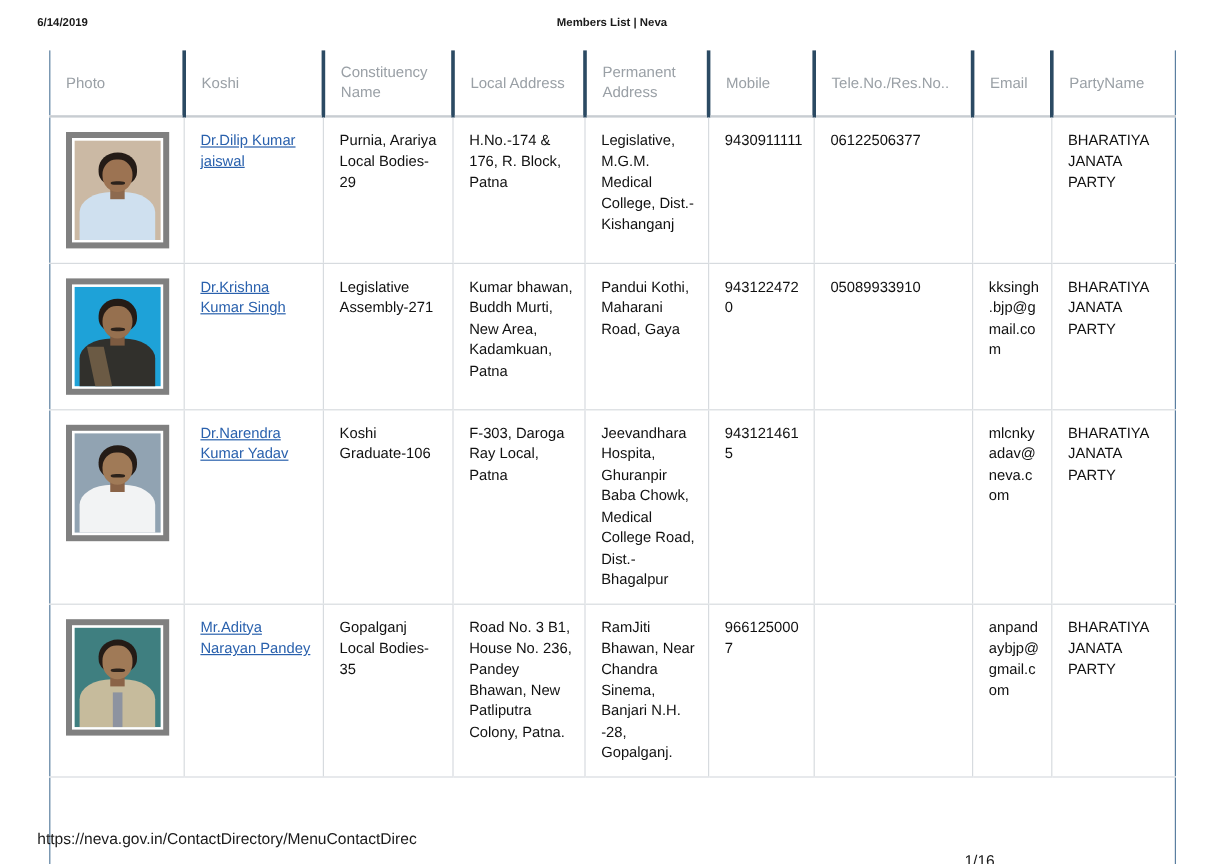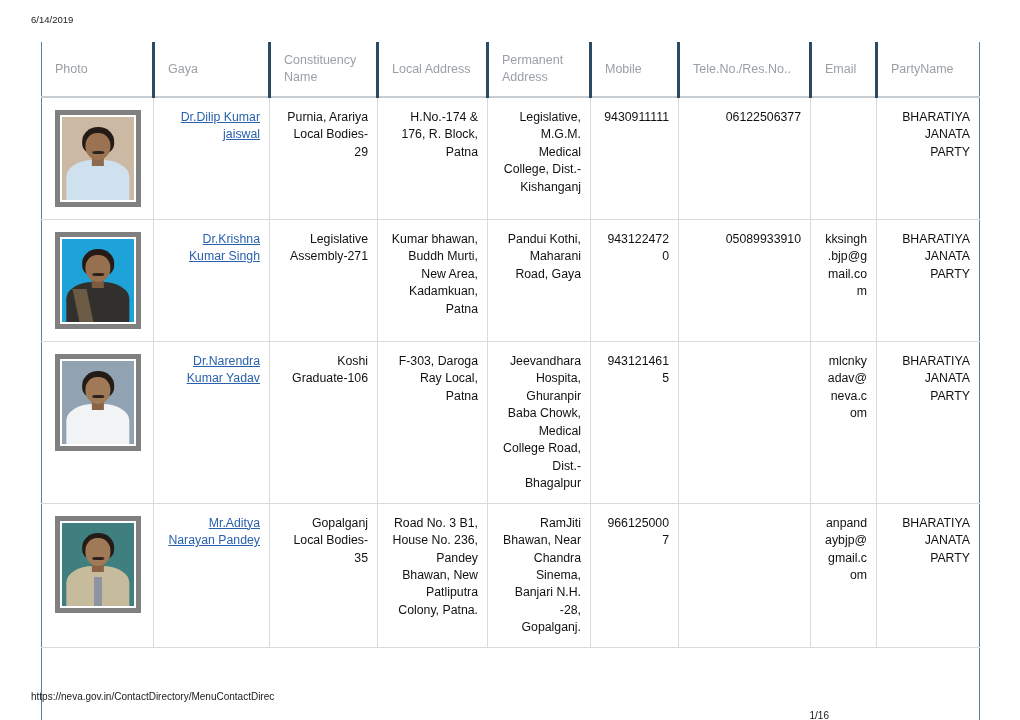--- a/index.html
+++ b/index.html
@@ -18,20 +18,21 @@
 
   
   .page-header {
     position: absolute;
     top: 14px;
     left: 0;
     width: 824px;
     height: 16px;
     font-size: 9.5px;
     color: #1a1a1a;
+    font-weight: bold;
   }
   .page-header .ph-left {
     position: absolute;
     left: 31px;
     top: 0;
     white-space: nowrap;
   }
   .page-header .ph-center {
     position: absolute;
     left: 0;
@@ -41,21 +42,21 @@
     white-space: nowrap;
   }
 
   
   .page-footer {
     position: absolute;
     top: 691px;
     left: 0;
     width: 860px;
     height: 16px;
-    font-size: 10px;
+    font-size: 13px;
     color: #1a1a1a;
   }
   .page-footer .pf-left {
     position: absolute;
     left: 31px;
     top: 0;
     white-space: nowrap;
   }
   .page-footer .pf-right {
     position: absolute;
@@ -104,21 +105,20 @@
     font-size: 12.3px;
     color: #111;
     vertical-align: top;
     padding: 11px 9px 10px 13px;
     border-left: 1px solid #d7dbdf;
     border-bottom: 1px solid #d7dbdf;
     line-height: 1.42;
     word-wrap: break-word;
     overflow-wrap: break-word;
     word-break: break-word;
-    text-align: right;
   }
   table.members tbody td:first-child {
     border-left: none;
   }
   table.members tbody tr.blank-row td {
     border-left: none;
     border-bottom: none;
     height: 88px;
     padding: 0;
   }
@@ -221,39 +221,40 @@
     height: 4%;
     background: #2c221b;
     border-radius: 40%;
   }
 </style>
 </head>
 <body>
 
 <div class="page-header">
   <span class="ph-left">6/14/2019</span>
+  <span class="ph-center">Members List | Neva</span>
 </div>
 
 <div class="table-wrap">
   <table class="members">
     <colgroup>
       <col class="c-photo">
         <col class="c-name">
         <col class="c-const">
         <col class="c-local">
       <col class="c-perm">
         <col class="c-mobile">
         <col class="c-tele">
         <col class="c-email">
         <col class="c-party">
     </colgroup>
     <thead>
       <tr>
         <th>Photo</th>
-        <th>Gaya</th>
+        <th>Koshi</th>
         <th>Constituency Name</th>
         <th>Local Address</th>
         <th>Permanent Address</th>
         <th>Mobile</th>
         <th>Tele.No./Res.No..</th>
         <th>Email</th>
         <th>PartyName</th>
       </tr>
     </thead>
     <tbody>

